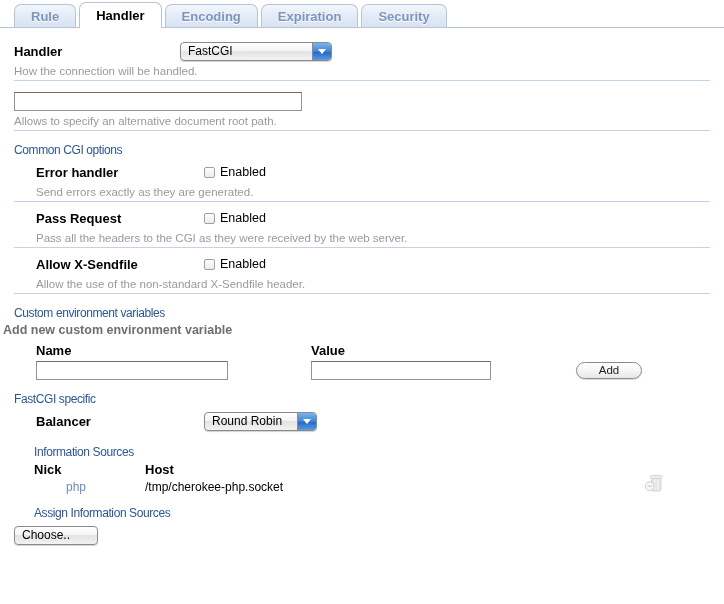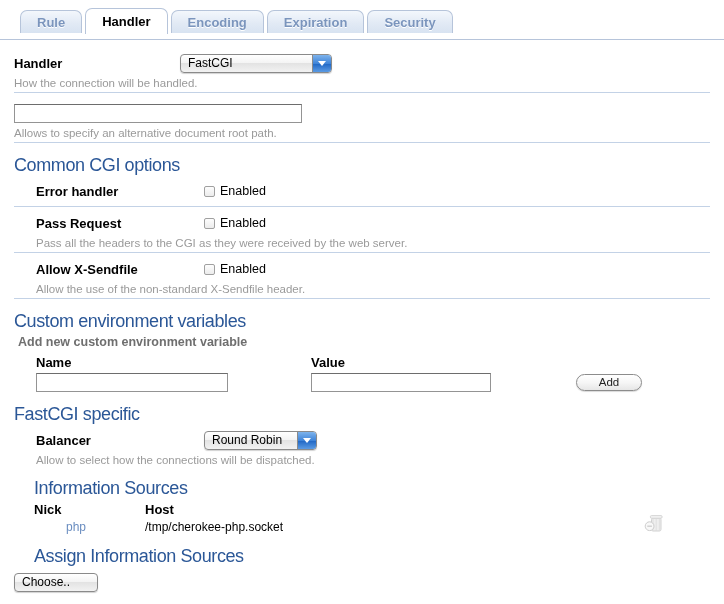--- a/index.html
+++ b/index.html
@@ -13,21 +13,21 @@
     font-family: "Liberation Sans", sans-serif;
     font-size: 12px;
     color: #000;
     overflow: hidden;
   }
 
   
   .tabbar {
     position: relative;
     height: 27px;
-    padding: 6px;
+    padding: 0;
     margin: 0;
     border-bottom: 1px solid #b6c4da;
     background: #ffffff;
   }
   .tabs {
     display: flex;
     align-items: flex-end;
     height: 27px;
     padding-left: 14px;
     box-sizing: border-box;
@@ -91,32 +91,32 @@
   hr.sep {
     border: none;
     border-top: 1px solid #c3d2e6;
     margin: 3px 14px 4px 14px;
     height: 0;
   }
 
   
   .sect {
     color: #2b5797;
-    font-size: 18px;
+    font-size: 12px;
     letter-spacing: -0.4px;
     margin: 12px 0 3px 14px;
   }
   .sect.indent {
     margin-left: 34px;
   }
   .subsect {
     color: #6f6f6f;
     font-weight: bold;
     font-size: 12.5px;
-    margin: 3px 0 6px 18px;
+    margin: 3px 0 6px 3px;
   }
 
   
   .aqua-select {
     display: inline-flex;
     align-items: stretch;
     height: 19px;
     border: 1px solid #8a8a8a;
     border-radius: 4px;
     background: linear-gradient(to bottom, #ffffff 0%, #f4f4f4 45%, #e3e3e3 50%, #f2f2f2 100%);
@@ -299,20 +299,21 @@
   <div class="sect">Common CGI options</div>
 
   <div class="row">
     <div class="rowline">
       <div class="lbl lbl-cgi">Error handler</div>
       <span class="cbwrap">
         <span class="cbox"></span>
         <span class="cblabel">Enabled</span>
       </span>
     </div>
+    <div class="help indent-help">Send errors exactly as they are generated.</div>
   </div>
   <hr class="sep">
 
   <div class="row">
     <div class="rowline">
       <div class="lbl lbl-cgi">Pass Request</div>
       <span class="cbwrap">
         <span class="cbox"></span>
         <span class="cblabel">Enabled</span>
       </span>
@@ -359,21 +360,20 @@
   <div class="row">
     <div class="rowline">
       <div class="lbl bal-lbl">Balancer</div>
       <div class="aqua-select" style="width:113px;">
         <span class="val">Round Robin</span>
         <span class="arrowbtn">
             <i></i>
           </span>
       </div>
     </div>
-    <div class="help indent-help">Allow to select how the connections will be dispatched.</div>
   </div>
 
   <div class="sect indent">Information Sources</div>
 
   <div class="istable">
     <div class="ishdr">
       <div class="n">Nick</div>
       <div class="h">Host</div>
     </div>
     <div class="isrow">

